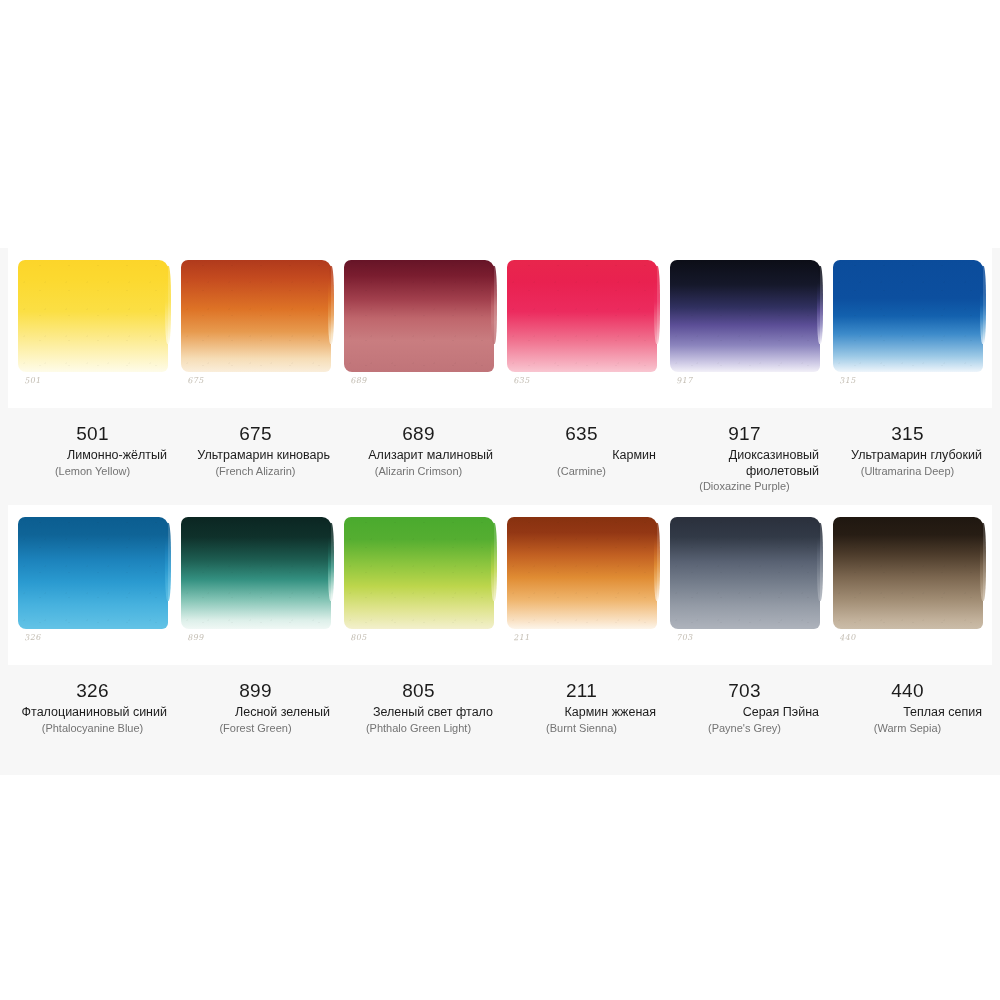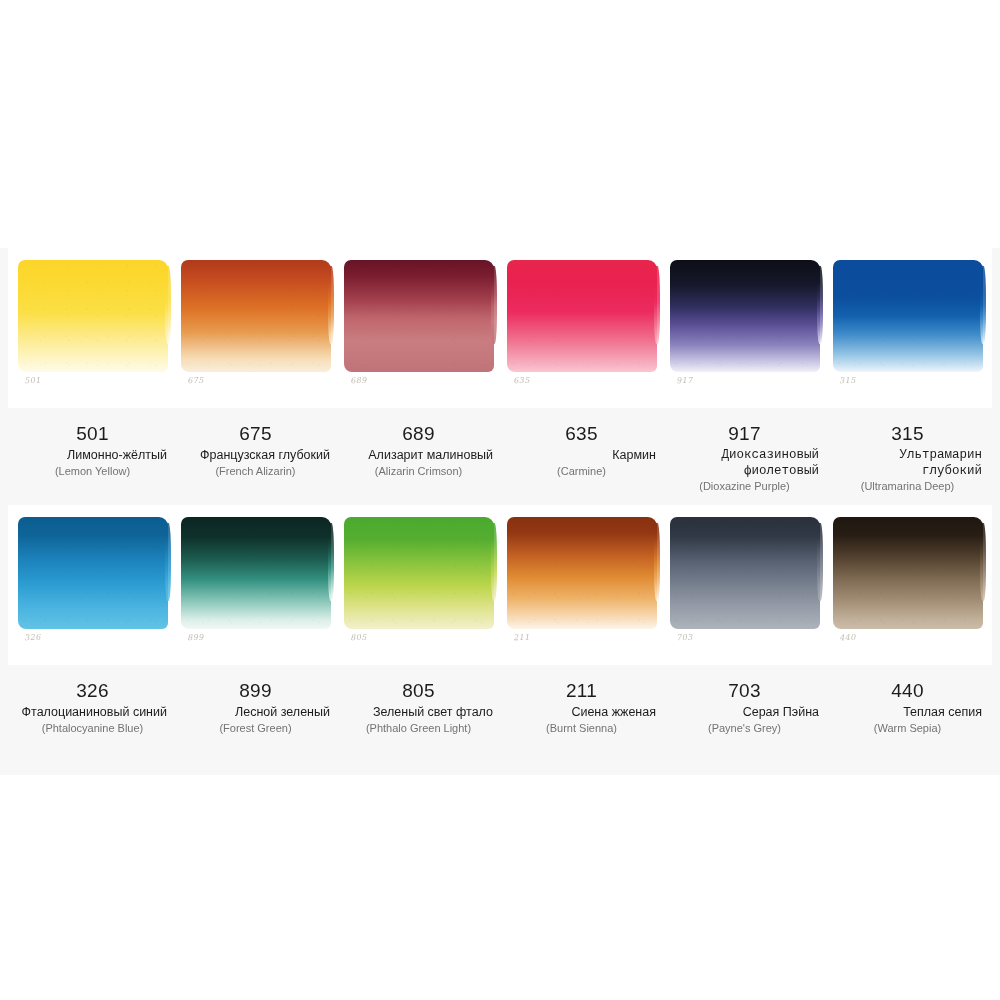--- a/index.html
+++ b/index.html
@@ -143,21 +143,21 @@
     white-space: nowrap;
     text-align: right;
   }
   .name-en {
     font-size: 11px;
     color: #737373;
     line-height: 15.5px;
     white-space: nowrap;
   }
   
-  .caption-cell.wrap .name-ru { white-space: normal; font-family: Liberation Mono, monospace; }
+  .caption-cell.wrap .name-ru { white-space: normal; }
 </style>
 </head>
 <body>
 
 <div id="chart-panel">
 
   <div class="palette-row row-1">
     <div class="swatch-card">
       <div class="swatch-strip">
 
@@ -195,21 +195,21 @@
     </div>
 
     <div class="caption-strip">
       <div class="caption-cell">
         <div class="code">501</div>
         <div class="name-ru">Лимонно-жёлтый</div>
         <div class="name-en">(Lemon Yellow)</div>
       </div>
       <div class="caption-cell">
         <div class="code">675</div>
-        <div class="name-ru">Французская глубокий</div>
+        <div class="name-ru">Ультрамарин киноварь</div>
         <div class="name-en">(French Alizarin)</div>
       </div>
       <div class="caption-cell">
         <div class="code">689</div>
         <div class="name-ru">Ализарит малиновый</div>
         <div class="name-en">(Alizarin Crimson)</div>
       </div>
       <div class="caption-cell">
         <div class="code">635</div>
         <div class="name-ru">Кармин</div>
@@ -276,21 +276,21 @@
         <div class="name-ru">Лесной зеленый</div>
         <div class="name-en">(Forest Green)</div>
       </div>
       <div class="caption-cell">
         <div class="code">805</div>
         <div class="name-ru">Зеленый свет фтало</div>
         <div class="name-en">(Phthalo Green Light)</div>
       </div>
       <div class="caption-cell">
         <div class="code">211</div>
-        <div class="name-ru">Сиена жженая</div>
+        <div class="name-ru">Кармин жженая</div>
         <div class="name-en">(Burnt Sienna)</div>
       </div>
       <div class="caption-cell">
         <div class="code">703</div>
         <div class="name-ru">Серая Пэйна</div>
         <div class="name-en">(Payne's Grey)</div>
       </div>
       <div class="caption-cell">
         <div class="code">440</div>
         <div class="name-ru">Теплая сепия</div>

